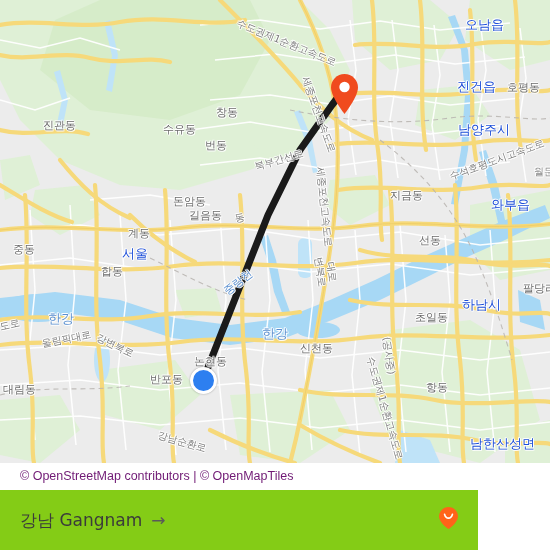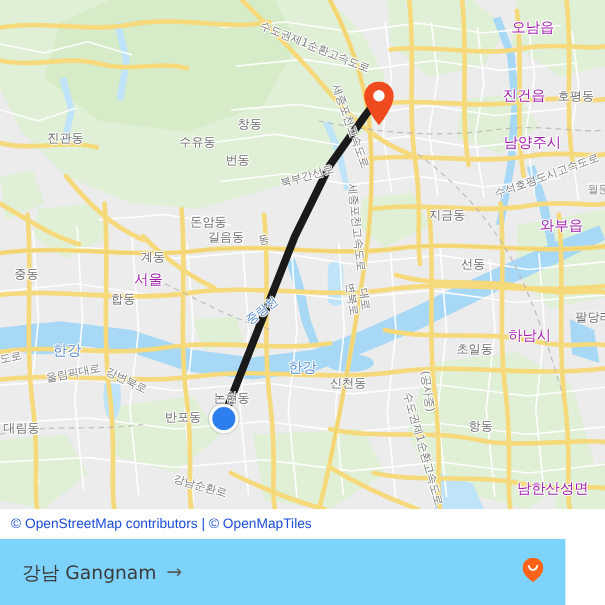--- a/index.html
+++ b/index.html
@@ -33,21 +33,21 @@
     color: #6b6b6b;
     font-size: 11px;
     font-family: "DejaVu Sans", "Liberation Sans", sans-serif;
     text-shadow:
       1px 0 0 rgba(255,255,255,.85), -1px 0 0 rgba(255,255,255,.85),
       0 1px 0 rgba(255,255,255,.85), 0 -1px 0 rgba(255,255,255,.85),
       1px 1px 0 rgba(255,255,255,.85), -1px -1px 0 rgba(255,255,255,.85);
     pointer-events: none;
     transform-origin: left center;
   }
-  .lbl.big   { font-size: 13px; color: #a21caf; }
+  .lbl.big   { font-size: 13px; color: #1d4ed8; }
   .lbl.road  { font-size: 10px; color: #7d7d7d; }
   .lbl.water { color: #5a8fd0; }
   .lbl.faint { color: #8a8a8a; font-size: 10px; }
 
   
   #origin-dot {
     position: absolute;
     left: 190px; top: 367px;
     width: 27px; height: 27px;
     border-radius: 50%;
@@ -76,33 +76,33 @@
     cursor: pointer;
     box-shadow: 0 1px 3px rgba(0,0,0,.25);
   }
 
   
   #attribution {
     position: absolute;
     left: 0; top: 463px;
     width: 550px; height: 27px;
     background: #ffffff;
-    color: #1d4ed8;
+    color: #701a75;
     font-size: 12.5px;
     line-height: 27px;
-    padding-left: 10px;
+    padding-left: 20px;
     font-family: "Liberation Sans", sans-serif;
   }
 
   
   #footer {
     position: absolute;
     left: 0; top: 490px;
-    width: 514px; height: 60px;
-    background: #7dd3fc;
+    width: 478px; height: 60px;
+    background: #84cc16;
     display: flex;
     align-items: center;
     justify-content: space-between;
     padding: 0 20px 0 20px;
   }
   #trip {
     display: flex;
     align-items: center;
     gap: 9px;
     font-size: 17px;

